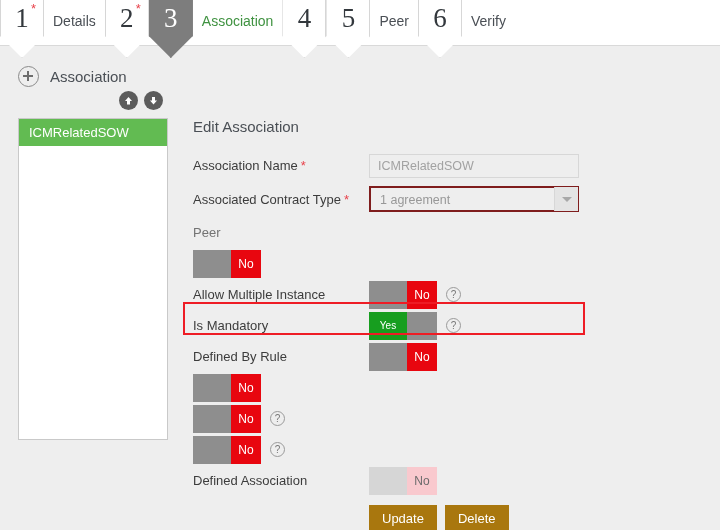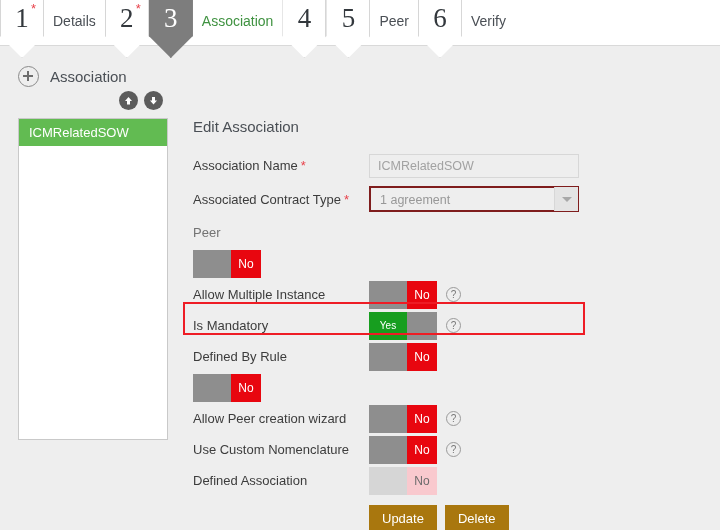--- a/index.html
+++ b/index.html
@@ -440,31 +440,29 @@
       </div>
       <div class="row">
         <div class="row-ctl">
           <div class="toggle">
             <div class="half-off"></div>
             <div class="half-red">No</div>
           </div>
         </div>
       </div>
       <div class="row">
-        <div class="row-label">Allow Peer creation wizard</div>
         <div class="row-ctl">
           <div class="toggle">
             <div class="half-off"></div>
             <div class="half-red">No</div>
           </div>
           <div class="help">?</div>
         </div>
       </div>
       <div class="row">
-        <div class="row-label">Use Custom Nomenclature</div>
         <div class="row-ctl">
           <div class="toggle">
             <div class="half-off"></div>
             <div class="half-red">No</div>
           </div>
           <div class="help">?</div>
         </div>
       </div>
       <div class="row">
         <div class="row-label">Defined Association</div>

